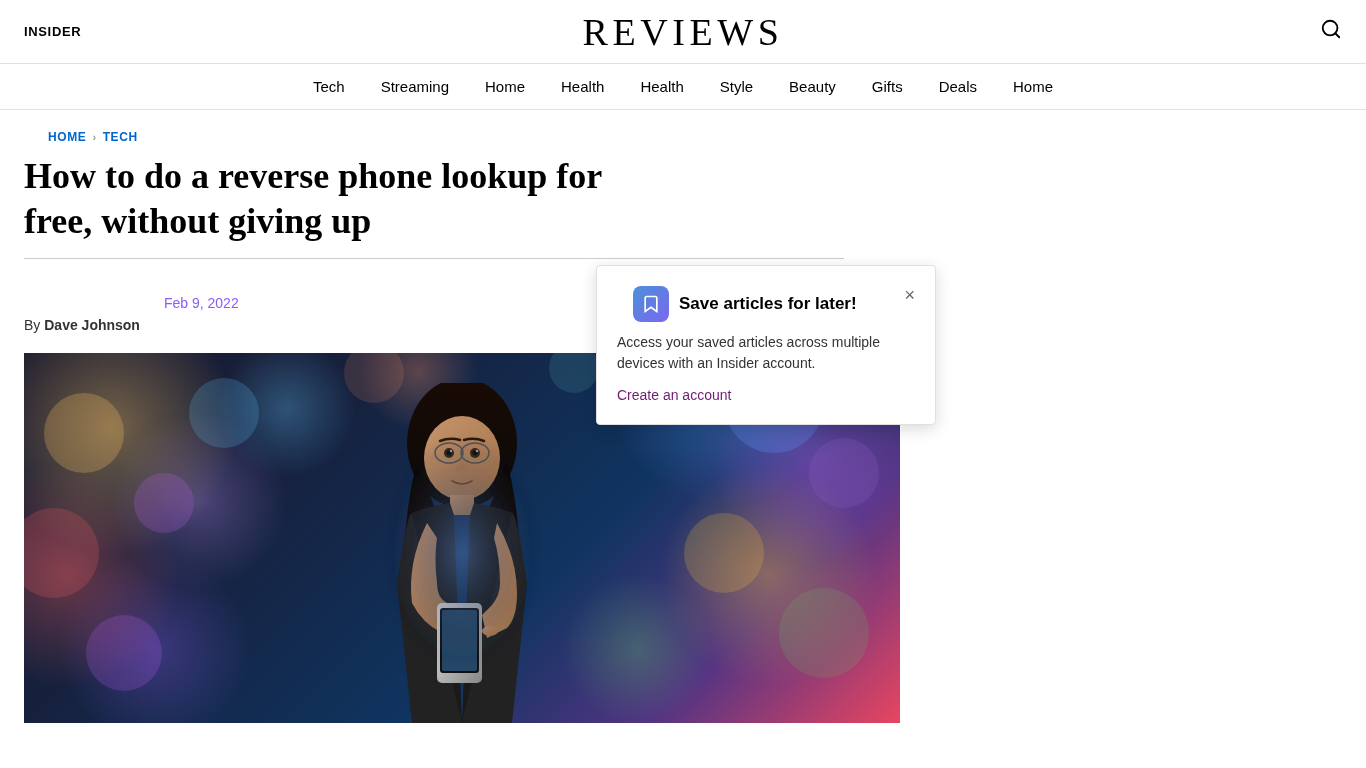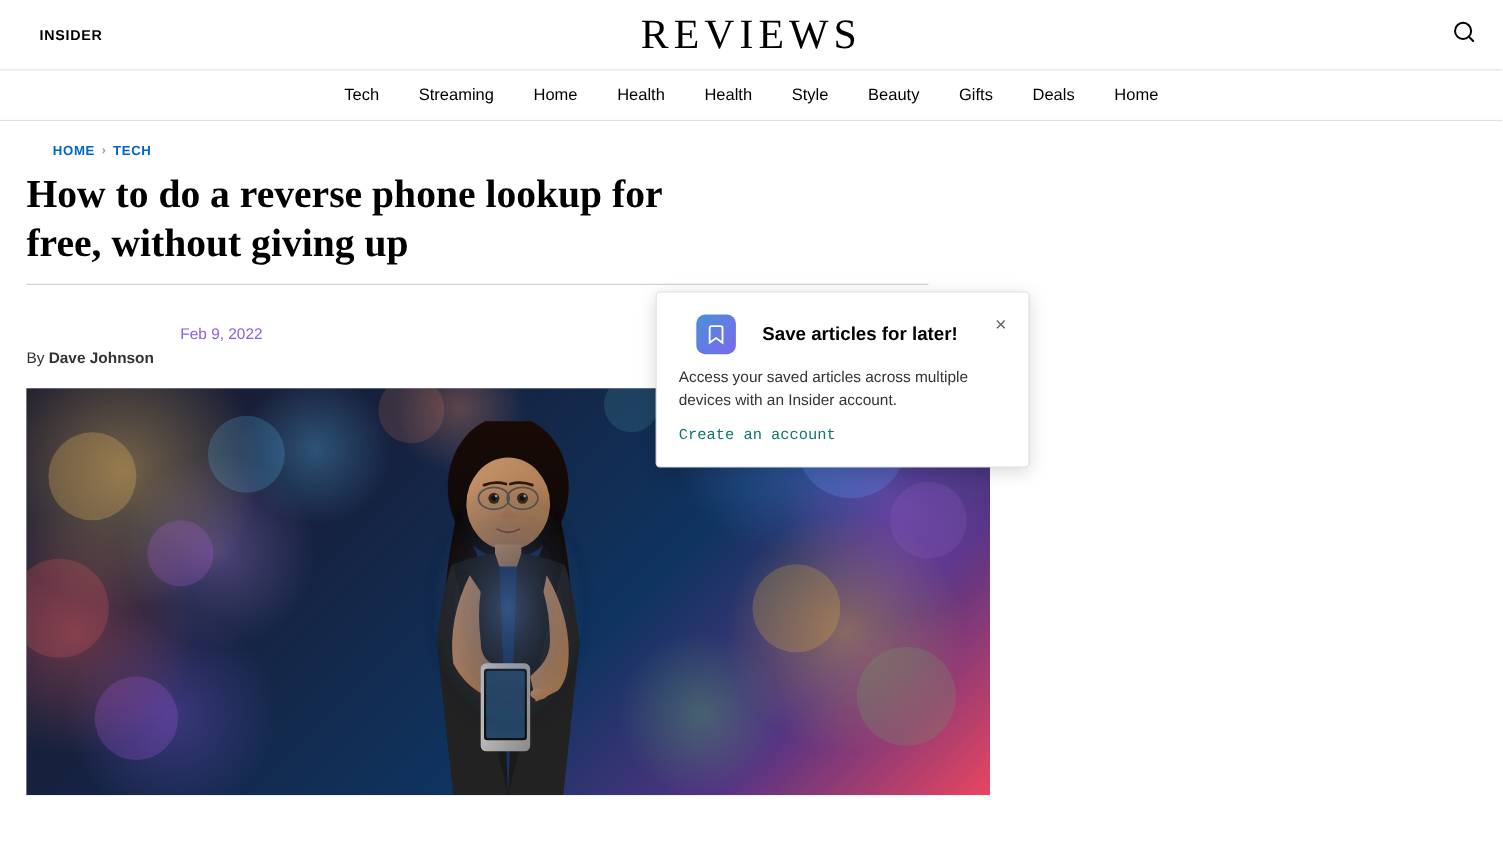--- a/index.html
+++ b/index.html
@@ -14,21 +14,20 @@
       height: 64px;
       border-bottom: 1px solid #e0e0e0;
       position: relative;
     }
     .header-logo {
       font-family: Arial, sans-serif;
       font-size: 13px;
       font-weight: 700;
       letter-spacing: 0.05em;
       color: #000;
-      margin-left: 12px;
     }
     .header-title {
       position: absolute;
       left: 50%;
       transform: translateX(-50%);
       font-family: 'Times New Roman', Times, serif;
       font-size: 38px;
       font-weight: 400;
       letter-spacing: 0.12em;
       color: #000;
@@ -186,21 +185,21 @@
     }
     .save-popup-header {
       display: flex;
       align-items: flex-start;
       justify-content: space-between;
       margin-bottom: 10px;
     }
     .save-popup-icon-title {
       display: flex;
       align-items: center;
-      gap: 24px;
+      gap: 10px;
       padding-left: 16px;
     }
     .save-popup-icon {
       width: 36px;
       height: 36px;
       background: linear-gradient(135deg, #4a90d9, #7b68ee);
       border-radius: 8px;
       display: flex;
       align-items: center;
       justify-content: center;
@@ -223,23 +222,23 @@
       line-height: 1;
     }
     .save-popup-text {
       font-family: Arial, sans-serif;
       font-size: 14px;
       color: #333;
       line-height: 1.5;
       margin-bottom: 12px;
     }
     .save-popup-link {
-      font-family: Liberation Mono, monospace;
+      font-family: Liberation Sans, sans-serif;
       font-size: 14px;
-      color: #0f766e;
+      color: #701a75;
       cursor: pointer;
       text-decoration: none;
       font-weight: 500;
     }
 
     .article-meta-left {
       display: flex;
       align-items: center;
     }
   </style>

